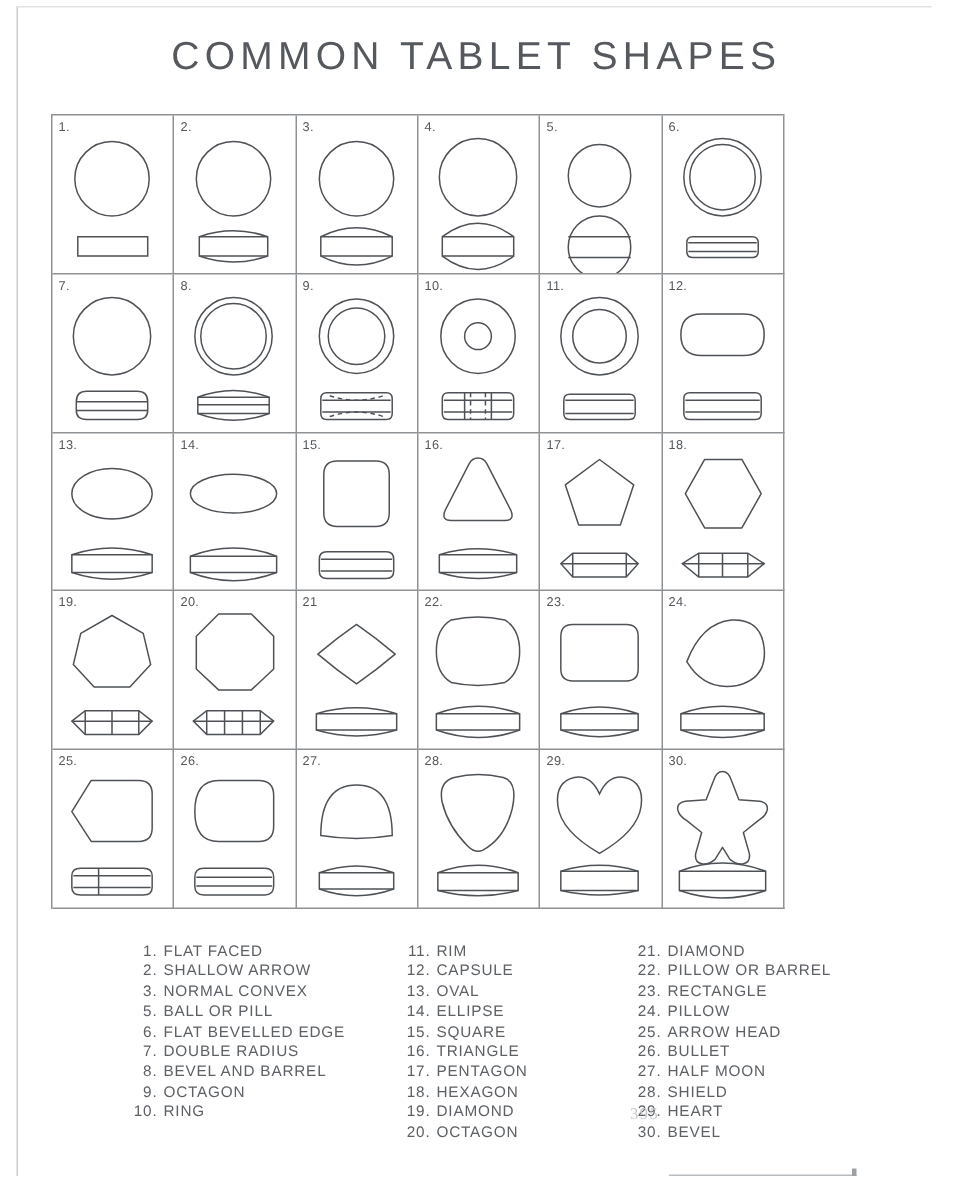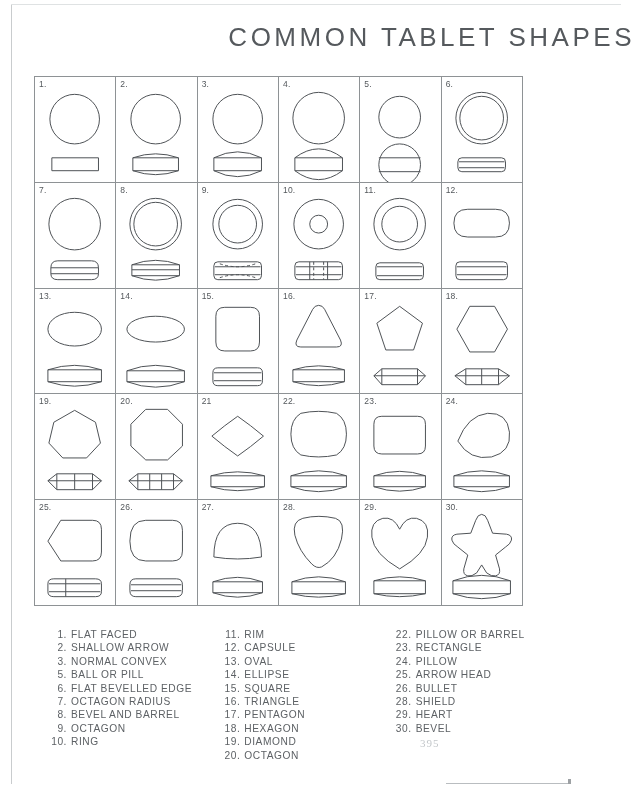--- a/index.html
+++ b/index.html
@@ -28,21 +28,21 @@
     left: 11px; top: 4px;
     width: 610px; height: 1px;
     background: #dfe2e3;
   }
 
   
   .title {
     position: absolute;
     left: 0; top: 22px;
     width: 635px;
-    text-align: right;
+    text-align: center;
     font-size: 26px;
     letter-spacing: 3.5px;
     font-weight: 400;
     color: #55595d;
     font-family: "Liberation Sans", sans-serif;
     white-space: nowrap;
   }
 
   
   .grid {
@@ -106,20 +106,21 @@
   .legend-col.c1 { padding-left: 12px; }
   .legend-col.c2 { padding-left: 10px; }
   .legend-col.c3 { padding-left: 8px; }
   .legend-row {
     font-size: 10.2px;
     letter-spacing: 0.55px;
     line-height: 13.4px;
     color: #5d6165;
     white-space: nowrap;
     font-family: "Liberation Sans", sans-serif;
+    margin-left: 38px;
   }
   .legend-num {
     display: inline-block;
     width: 21px;
     text-align: right;
     margin-right: 4px;
   }
 
   
   .footer-mark {
@@ -480,45 +481,47 @@
 </div>
 
 <div class="legend">
 
   <div class="legend-col c1">
     <div class="legend-row"><span class="legend-num">1.</span><span>FLAT FACED</span></div>
     <div class="legend-row"><span class="legend-num">2.</span><span>SHALLOW ARROW</span></div>
     <div class="legend-row"><span class="legend-num">3.</span><span>NORMAL CONVEX</span></div>
     <div class="legend-row"><span class="legend-num">5.</span><span>BALL OR PILL</span></div>
     <div class="legend-row"><span class="legend-num">6.</span><span>FLAT BEVELLED EDGE</span></div>
-    <div class="legend-row"><span class="legend-num">7.</span><span>OCTAGON RADIUS</span></div>
+    <div class="legend-row"><span class="legend-num">7.</span><span>DOUBLE RADIUS</span></div>
     <div class="legend-row"><span class="legend-num">8.</span><span>BEVEL AND BARREL</span></div>
     <div class="legend-row"><span class="legend-num">9.</span><span>OCTAGON</span></div>
     <div class="legend-row"><span class="legend-num">10.</span><span>RING</span></div>
   </div>
 
   <div class="legend-col c2">
     <div class="legend-row"><span class="legend-num">11.</span><span>RIM</span></div>
     <div class="legend-row"><span class="legend-num">12.</span><span>CAPSULE</span></div>
     <div class="legend-row"><span class="legend-num">13.</span><span>OVAL</span></div>
     <div class="legend-row"><span class="legend-num">14.</span><span>ELLIPSE</span></div>
     <div class="legend-row"><span class="legend-num">15.</span><span>SQUARE</span></div>
     <div class="legend-row"><span class="legend-num">16.</span><span>TRIANGLE</span></div>
     <div class="legend-row"><span class="legend-num">17.</span><span>PENTAGON</span></div>
     <div class="legend-row"><span class="legend-num">18.</span><span>HEXAGON</span></div>
     <div class="legend-row"><span class="legend-num">19.</span><span>DIAMOND</span></div>
     <div class="legend-row"><span class="legend-num">20.</span><span>OCTAGON</span></div>
   </div>
 
   <div class="legend-col c3">
+    <div class="legend-row"><span class="legend-num">21.</span><span>DIAMOND</span></div>
     <div class="legend-row"><span class="legend-num">22.</span><span>PILLOW OR BARREL</span></div>
     <div class="legend-row"><span class="legend-num">23.</span><span>RECTANGLE</span></div>
     <div class="legend-row"><span class="legend-num">24.</span><span>PILLOW</span></div>
     <div class="legend-row"><span class="legend-num">25.</span><span>ARROW HEAD</span></div>
     <div class="legend-row"><span class="legend-num">26.</span><span>BULLET</span></div>
+    <div class="legend-row"><span class="legend-num">27.</span><span>HALF MOON</span></div>
     <div class="legend-row"><span class="legend-num">28.</span><span>SHIELD</span></div>
     <div class="legend-row"><span class="legend-num">29.</span><span>HEART</span></div>
     <div class="legend-row"><span class="legend-num">30.</span><span>BEVEL</span></div>
   </div>
 
 </div>
 
 <div class="footer-mark">395</div>
 <div class="footer-rule"></div>
 <div class="footer-tick"></div>

